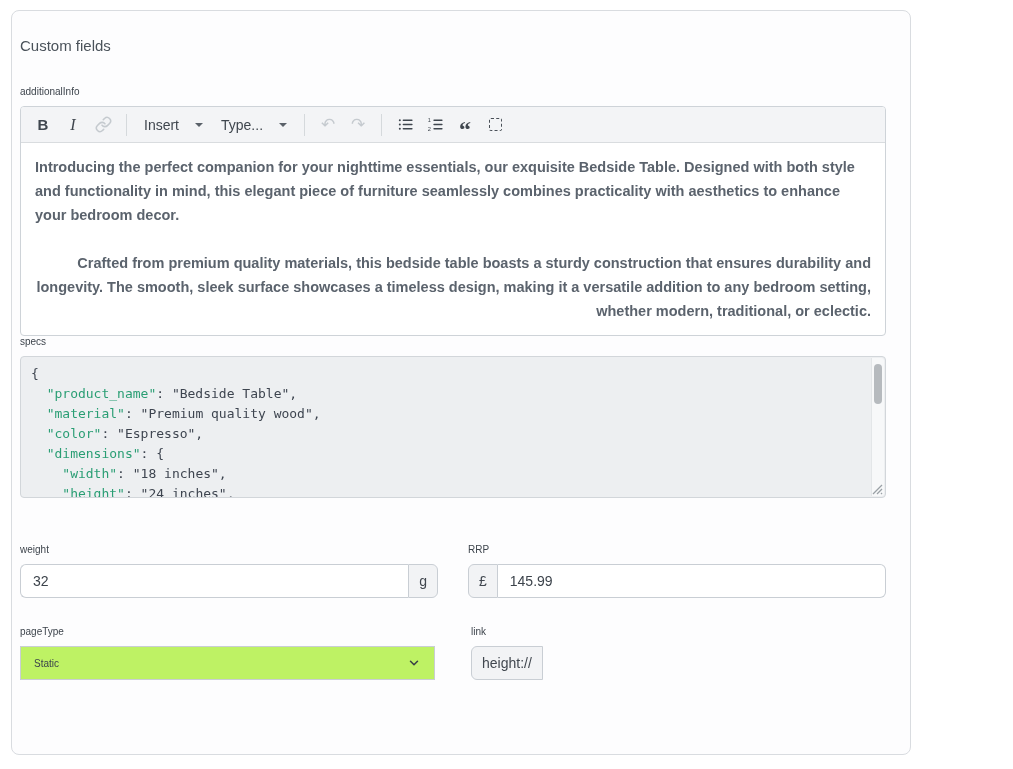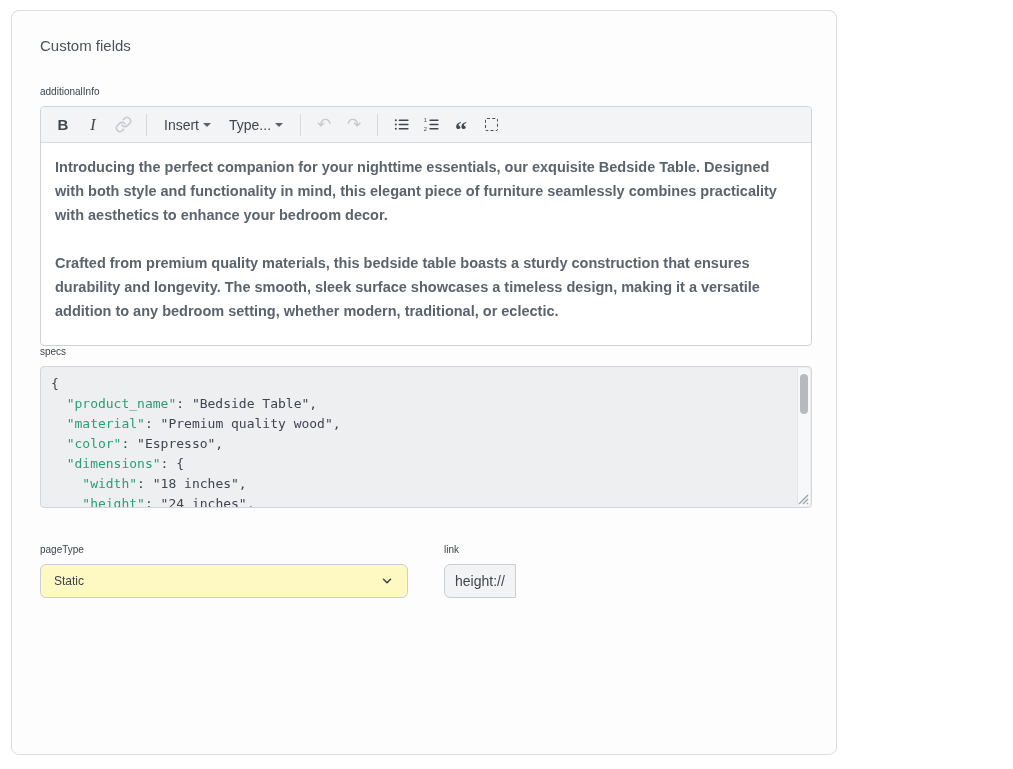--- a/index.html
+++ b/index.html
@@ -1,49 +1,49 @@
 <!DOCTYPE html>
 <html style="--json-key: #2a9e74;"><head>
 <meta charset="utf-8">
 <style>
   * { box-sizing: border-box; }
   html,body { margin:0; padding:0; background:#ffffff; width:1013px; height:769px;
     font-family:"Liberation Sans", sans-serif; }
   .card {
-    margin:10px 11px; width:826px; min-height:745px;
+    margin:10px 11px; width:900px; min-height:745px;
     background:#fdfdfe; border:1px solid #d9dce0; border-radius:8px;
-    padding:26px 24px 24px 28px;
+    padding:26px 24px 24px 8px;
   }
   .card-title { font-size:15px; font-weight:400; color:#4a525a; margin:0 0 32px 0; }
   .field-label { display:block; font-size:10px; color:#3d444c; margin-bottom:9px; }
 
   
   .rte { border:1px solid #ced3d8; border-radius:4px; background:#ffffff; overflow:hidden; }
   .rte-toolbar {
     height:36px; background:#f3f4f6; border-bottom:1px solid #d9dcdf;
     display:flex; align-items:center; padding:0 8px; gap:2px;
   }
   .tb-btn {
     min-width:28px; height:28px; display:flex; align-items:center; justify-content:center;
     border:none; background:transparent; border-radius:3px; cursor:pointer;
     color:#3f464e; font-size:15px; padding:0 4px;
   }
   .tb-btn.disabled { color:#c5cacf; }
   .tb-bold { font-weight:700; font-size:15px; }
   .tb-italic { font-style:italic; font-family:"Liberation Serif", serif; font-size:16px; }
   .tb-divider { width:1px; height:22px; background:#d5d9dc; margin:0 7px; }
-  .tb-drop { display:flex; align-items:center; gap:4px; font-size:14px; color:#3f464e; padding:0 8px; }
+  .tb-drop { display:flex; align-items:center; gap:16px; font-size:14px; color:#3f464e; padding:0 8px; }
   .caret { width:0; height:0; border-left:4px solid transparent; border-right:4px solid transparent;
     border-top:4.5px solid #5a6169; }
   .tb-glyph { font-size:17px; line-height:1; }
   .tb-quote { font-family:"Liberation Serif", serif; font-weight:700; font-size:24px; line-height:0.4; padding-top:10px; }
   .tb-blocks { width:13px; height:13px; border:1.6px dashed #4a5058; border-radius:2px; }
   .rte-content { padding:12px 14px; min-height:164px;font-weight:bold; }
   .rte-content p { margin:0 0 24px 0; font-size:14.5px; line-height:24px; color:#5b636d; }
-  .rte-content p:last-child { margin-bottom:10px; }
+  .rte-content p:last-child { margin-bottom:0;text-align:right; }
 
   
   .specs-box {
     position:relative; height:142px; background:#edeff1; border:1px solid #d2d6da;
     border-radius:4px; overflow:hidden;
   }
   .specs-code {
     padding:7px 24px 0 10px; font-family:"DejaVu Sans Mono", monospace;
     font-size:13px; line-height:20px; color:#3e4550; white-space:pre;
   }
@@ -56,40 +56,40 @@
     position:absolute; top:6px; left:2px; width:8px; height:40px;
     background:#b6babe; border-radius:4px;
   }
   .resize-grip { position:absolute; right:2px; bottom:2px; width:11px; height:11px; cursor:nwse-resize; }
 
   
   .field-row { display:grid; grid-template-columns:1fr 1fr; gap:30px; }
   .mt-editor { margin-top:0; }
   .mt-specs { }
   .mt-row1 { margin-top:46px; }
-  .mt-row2 { margin-top:36px;gap:36px; }
+  .mt-row2 { margin-top:28px;gap:36px; }
 
   .input-group { display:flex; width:100%; height:34px; }
   .text-input {
     flex:1; min-width:0; height:34px; border:1px solid #c9ced4; border-radius:6px;
     padding:0 12px; font-size:14px; color:#3c434b; background:#ffffff; outline:none;
     font-family:"Liberation Sans", sans-serif;
   }
   .input-group .text-input.has-suffix { border-top-right-radius:0; border-bottom-right-radius:0; border-right:none; }
   .input-group .text-input.has-prefix { border-top-left-radius:0; border-bottom-left-radius:0; border-left:none; }
   .addon {
     display:flex; align-items:center; justify-content:center; padding:0 10px;
     background:#f2f3f5; border:1px solid #c9ced4; font-size:14px; color:#41474f;
   }
   .addon.suffix { border-radius:0 6px 6px 0; }
   .addon.prefix { border-radius:6px 0 0 6px; }
   .select {
-    height:34px; border:1px solid #c9ced4; border-radius:6px; background:#fef9c3;
+    height:34px; border:1px solid #c9ced4; border-radius:0; background:#bef264;
     display:flex; align-items:center; justify-content:space-between; padding:0 13px;
-    font-size:12px; color:#3c434b; cursor:pointer;
+    font-size:10px; color:#3c434b; cursor:pointer;
   }
   svg.icon { display:block; }
 </style>
 </head>
 <body>
 
 <div class="card">
   <h2 class="card-title">Custom fields</h2>
 
   <div class="mt-editor">
@@ -170,20 +170,36 @@
       <div class="resize-grip">
         <svg class="icon" width="11" height="11" viewBox="0 0 11 11" stroke="#9aa0a6" stroke-width="1.2">
           <line x1="1" y1="10" x2="10" y2="1"></line>
           <line x1="5" y1="10" x2="10" y2="5"></line>
           <line x1="9" y1="10" x2="10" y2="9"></line>
         </svg>
       </div>
     </div>
   </div>
 
+  <div class="field-row mt-row1">
+    <div>
+      <label class="field-label">weight</label>
+      <div class="input-group">
+        <input class="text-input has-suffix" type="text" value="32" style="">
+        <span class="addon suffix">g</span>
+      </div>
+    </div>
+    <div>
+      <label class="field-label">RRP</label>
+      <div class="input-group">
+        <span class="addon prefix">£</span>
+        <input class="text-input has-prefix" type="text" value="145.99" style="">
+      </div>
+    </div>
+  </div>
 
   <div class="field-row mt-row2">
     <div>
       <label class="field-label">pageType</label>
       <div class="select">
         <span>Static</span>
         <span>
           <svg class="icon" width="14" height="14" viewBox="0 0 24 24" fill="none" stroke="#3a4047" stroke-width="2.6" stroke-linecap="round" stroke-linejoin="round">
             <polyline points="6 9 12 15 18 9"></polyline>
           </svg>

